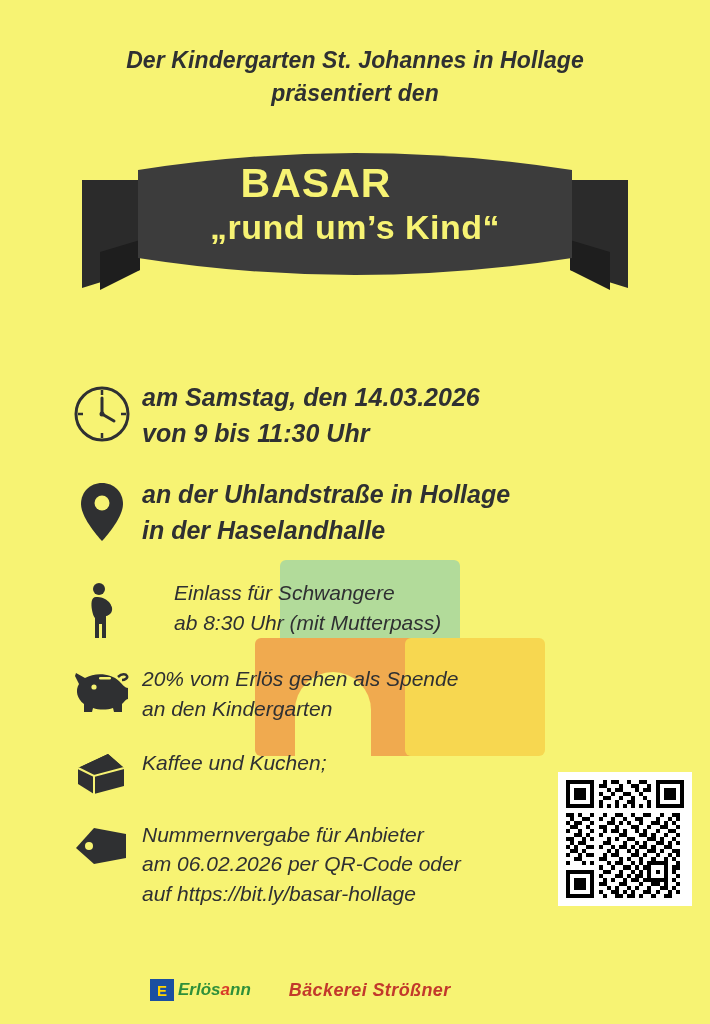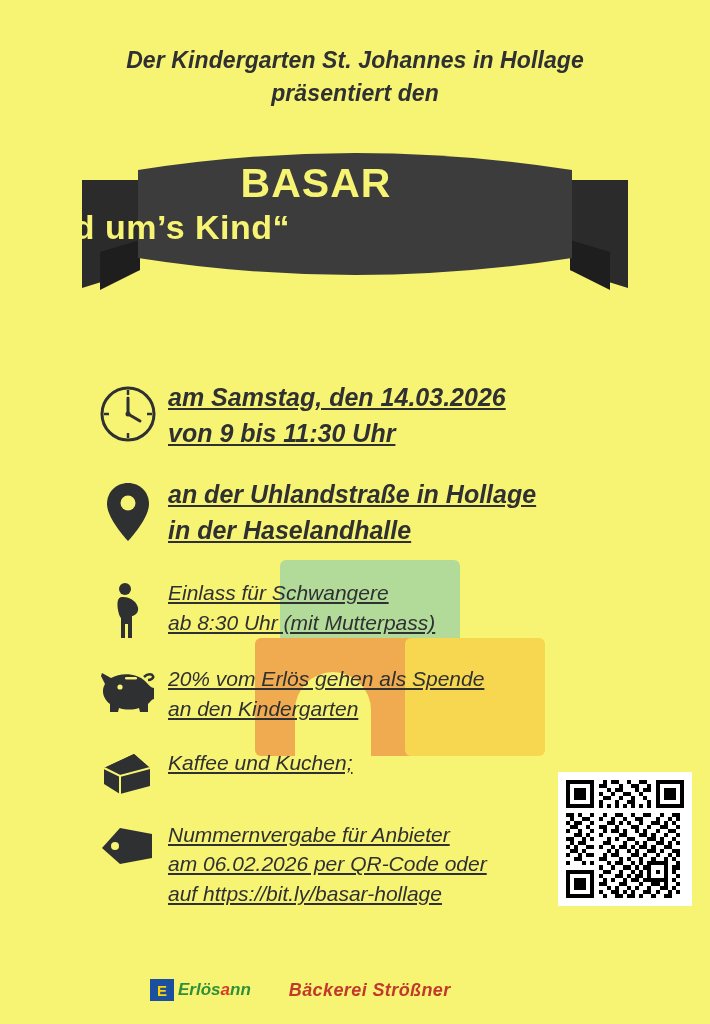--- a/index.html
+++ b/index.html
@@ -66,44 +66,43 @@
     font-size: 41px;
     font-weight: bold;
     color: #f7f373;
     letter-spacing: 1px;
   }
   .banner-sub {
     position: absolute;
     top: 68px;
     left: 0;
     width: 710px;
-    text-align: left;
+    text-align: center;
     font-size: 34px;
     font-weight: bold;
     color: #f7f373;
     letter-spacing: 0.5px;
   }
 
   
   .blocks {
     position: absolute;
     left: 255px;
     top: 560px;
     width: 330px;
     height: 230px;
     opacity: 0.88;
   }
 
   
   .rows {
     position: absolute;
     top: 380px;
-    left: 88px;
+    left: 62px;
     width: 580px;
-    text-decoration: underline;
   }
   .row {
     display: flex;
     align-items: flex-start;
     margin-bottom: 22px;
     position: relative;
   }
   .row .icon {
     width: 80px;
     flex: 0 0 80px;
@@ -123,21 +122,21 @@
   }
   .row.small .text {
     font-size: 21px;
     font-style: italic;
     color: #2f3032;
   }
   .row .text div { white-space: nowrap; }
 
   .r-clock { margin-bottom: 26px; }
   .r-pin { margin-bottom: 30px; }
-  .r-preg { margin-bottom: 24px; }
+  .r-preg { margin-bottom: 24px; gap: 32px; }
   .r-pig { margin-bottom: 24px; }
   .r-cake { margin-bottom: 24px; }
 
   
   .qr {
     position: absolute;
     right: 18px;
     bottom: 118px;
     width: 134px;
     height: 134px;

